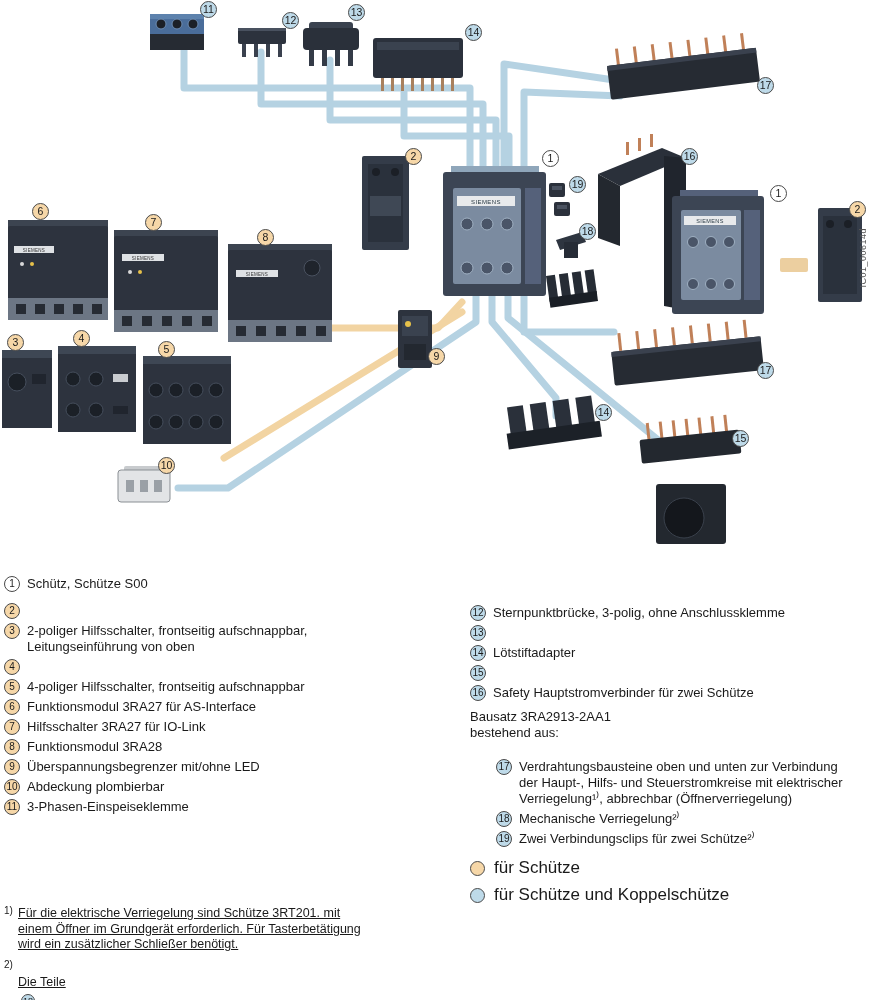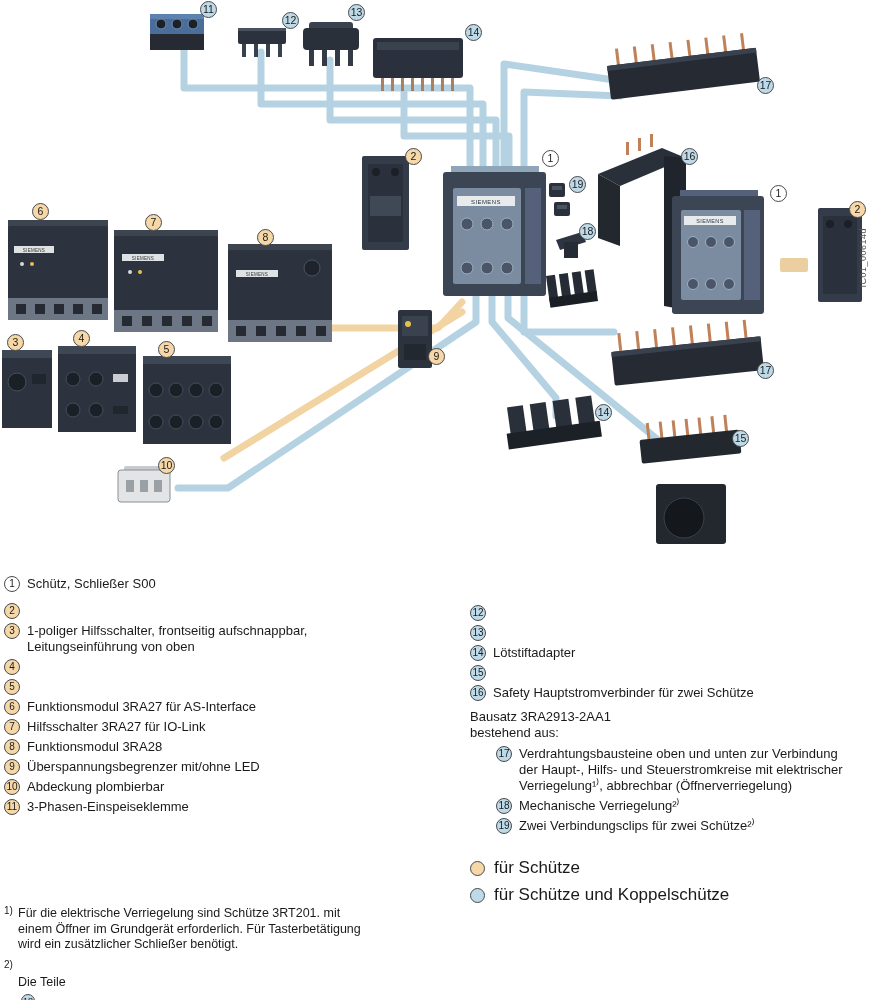--- a/index.html
+++ b/index.html
@@ -20,33 +20,33 @@
   #legend-right{left:470px;top:605px;width:398px;}
   .legend-item{display:flex;align-items:flex-start;margin-bottom:4px;}
   .legend-item.first-item{margin-bottom:11px;}
   .badge{flex:0 0 auto;width:16px;height:16px;border:1px solid #4a4a4a;border-radius:50%;
          display:flex;align-items:center;justify-content:center;font-size:10px;line-height:1;
          margin-right:7px;background:#fff;box-sizing:border-box;}
   .badge.orange{background:#f6d7a8;}
   .badge.blue{background:#bedae9;}
   .badge.plain{background:#ffffff;}
   .legend-text{white-space:pre-line;}
-  .bausatz-header{margin:8px 0 5px 0;white-space:pre-line;}
+  .bausatz-header{margin:8px 0 18px 0;white-space:pre-line;}
   .bausatz-items{padding-left:26px;}
   
   .color-legend{position:absolute;left:470px;top:858px;font-size:17px;}
   .color-row{display:flex;align-items:center;margin-bottom:7px;}
   .color-dot{width:15px;height:15px;border-radius:50%;border:1px solid #4a4a4a;margin-right:9px;box-sizing:border-box;}
   .color-dot.orange{background:#f6d7a8;}
   .color-dot.blue{background:#bedae9;}
   
   .footnotes{position:absolute;left:4px;top:906px;width:456px;font-size:12.5px;line-height:15.5px;}
   .footnote{position:relative;padding-left:14px;margin-bottom:7px;}
   .fn-marker{position:absolute;left:0;top:-3px;font-size:10px;}
-  .fn-text{white-space:pre-line;}
+  .fn-text{white-space:pre-line;text-decoration:underline;}
   .badge.inline{display:inline-flex;width:14px;height:14px;font-size:9px;vertical-align:-2px;margin:0 3px;}
   .side-label{position:absolute;right:1px;top:228px;writing-mode:vertical-rl;transform:rotate(180deg);
               font-size:9px;color:#555;letter-spacing:0.5px;}
 </style>
 </head>
 <body>
 
 <div class="stage">
 <svg width="869" height="572" viewBox="0 0 869 572">
 
@@ -349,35 +349,36 @@
 <div class="callout blue" style="left:595px;top:404px">14</div>
 <div class="callout blue" style="left:732px;top:430px">15</div>
 <div class="callout orange" style="left:158px;top:457px">10</div>
 </div>
 
 <div class="side-label">IC01_00614d</div>
 
 <div class="legend" id="legend-left">
   <div class="legend-item first-item">
     <span class="badge plain">1</span>
-    <span class="legend-text">Schütz, Schließer S00</span>
+    <span class="legend-text">Schütz, Schütze S00</span>
   </div>
   <div class="legend-item">
     <span class="badge orange">2</span>
   </div>
   <div class="legend-item">
     <span class="badge orange">3</span>
-    <span class="legend-text">1-poliger Hilfsschalter, frontseitig aufschnappbar,
+    <span class="legend-text">2-poliger Hilfsschalter, frontseitig aufschnappbar,
 Leitungseinführung von oben</span>
   </div>
   <div class="legend-item">
     <span class="badge orange">4</span>
   </div>
   <div class="legend-item">
     <span class="badge orange">5</span>
+    <span class="legend-text">4-poliger Hilfsschalter, frontseitig aufschnappbar</span>
   </div>
   <div class="legend-item">
     <span class="badge orange">6</span>
     <span class="legend-text">Funktionsmodul 3RA27 für AS-Interface</span>
   </div>
   <div class="legend-item">
     <span class="badge orange">7</span>
     <span class="legend-text">Hilfsschalter 3RA27 für IO-Link</span>
   </div>
   <div class="legend-item">
@@ -394,20 +395,21 @@
   </div>
   <div class="legend-item">
     <span class="badge orange">11</span>
     <span class="legend-text">3-Phasen-Einspeiseklemme</span>
   </div>
 </div>
 
 <div class="legend" id="legend-right">
   <div class="legend-item">
     <span class="badge blue">12</span>
+    <span class="legend-text">Sternpunktbrücke, 3-polig, ohne Anschlussklemme</span>
   </div>
   <div class="legend-item">
     <span class="badge blue">13</span>
   </div>
   <div class="legend-item">
     <span class="badge blue">14</span>
     <span class="legend-text">Lötstiftadapter</span>
   </div>
   <div class="legend-item">
     <span class="badge blue">15</span>

